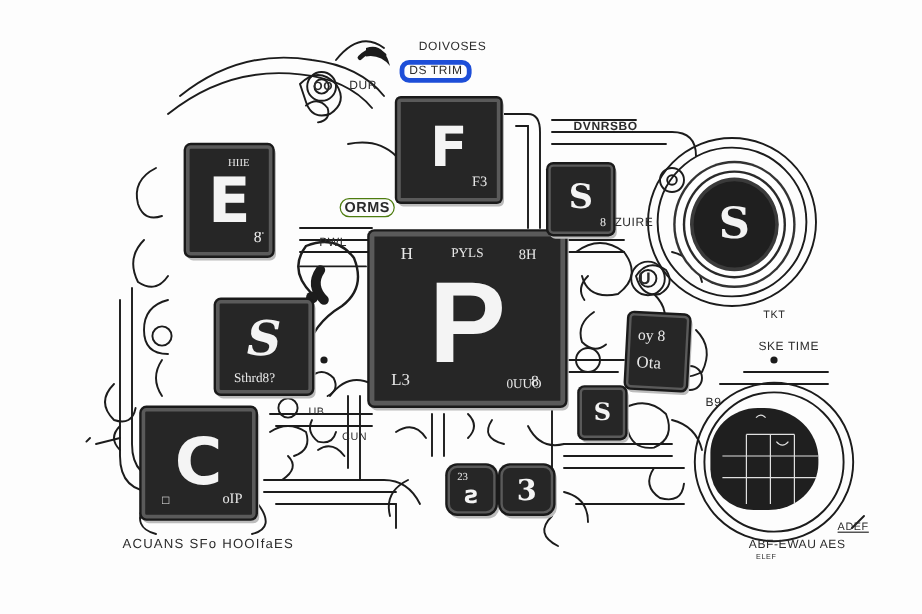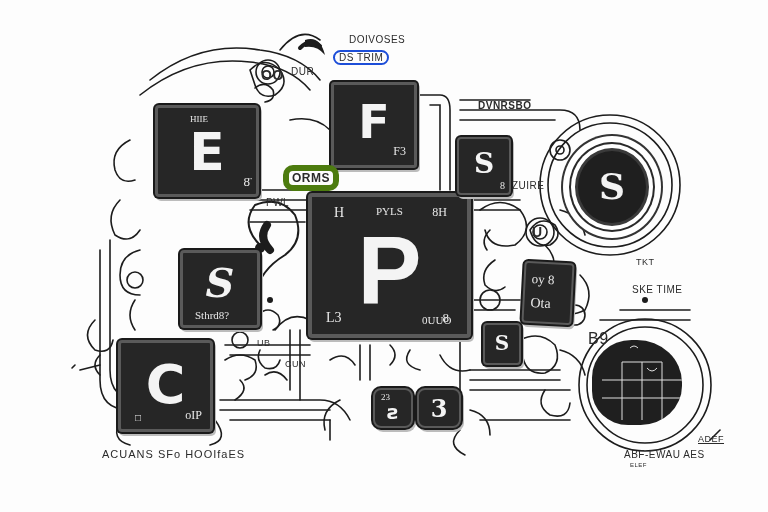--- a/index.html
+++ b/index.html
@@ -111,21 +111,21 @@
     <circle cx="575" cy="315" r="10"></circle>
   </g>
   <g fill="#1c1c1c">
     <path d="M305 40 q15 -5 20 15 q-8 -10 -20 -8 z"></path>
     <circle cx="260" cy="248" r="5"></circle>
     <circle cx="270" cy="300" r="3"></circle>
     <circle cx="645" cy="300" r="3"></circle>
   </g>
 </svg>
 
-<div class="tile" style="left:155px; top:105px; width:104px; height:92px;">
+<div class="tile" style="left:155px; top:121px; width:72px; height:92px;">
   <span class="small" style="left:32px; top:6px; font-size:9px;">HIIE</span>
   <span class="big" style="top:14px; font-size:52px;">E</span>
   <span class="small" style="right:6px; bottom:4px; font-size:13px;">8̈</span>
 </div>
 
 <div class="tile" style="left:331px; top:82px; width:86px; height:86px; border-radius:3px;">
   <span class="big" style="top:10px; font-size:46px;">F</span>
   <span class="small" style="right:8px; bottom:6px; font-size:12px;text-align:right;">F3</span>
 </div>
 
@@ -185,29 +185,29 @@
       <path d="M30 22 L30 80"></path>
         <path d="M50 22 L50 80"></path>
         <path d="M70 22 L70 80"></path>
       <path d="M38 8 q4 -4 8 0"></path>
         <path d="M55 28 q5 6 10 0"></path>
     </g>
   </svg>
 </div>
 
 <span class="label" style="left:349px; top:34px; font-size:10px;">DOIVOSES</span>
-<span class="label" style="left:333px; top:50px; font-size:10px; border:2px solid #1d4ed8; border-radius:8px; padding:0 4px;">DS TRIM</span>
+<span class="label" style="left:333px; top:50px; font-size:10px; border:4px solid #1d4ed8; border-radius:8px; padding:0 4px;">DS TRIM</span>
 <span class="label" style="left:478px; top:100px; font-size:10px;font-weight:bold;">DVNRSBO</span>
-<span class="label" style="left:283px; top:165px; font-size:12px; font-weight:bold; border:6px solid #4d7c0f; border-radius:10px; padding:0 3px;">ORMS</span>
+<span class="label" style="left:283px; top:165px; font-size:12px; font-weight:bold; border:1px solid #4d7c0f; border-radius:10px; padding:0 3px;">ORMS</span>
 <span class="label" style="left:266px; top:197px; font-size:10px;">PWL</span>
 <span class="label" style="left:512px; top:180px; font-size:10px;">ZUIRE</span>
 <span class="label" style="left:636px; top:257px; font-size:9px;">TKT</span>
 <span class="label" style="left:632px; top:284px; font-size:10px;text-align:right;">SKE TIME</span>
-<span class="label" style="left:261px; top:67px; font-size:14px; font-weight:bold;">OO</span>
+<span class="label" style="left:261px; top:67px; font-size:10px; font-weight:bold;">OO</span>
 <span class="label" style="left:291px; top:66px; font-size:10px;">DUR</span>
 <span class="label" style="left:257px; top:338px; font-size:9px;">UB</span>
 <span class="label" style="left:285px; top:359px; font-size:9px;">CUN</span>
 <span class="label" style="left:532px; top:224px; font-size:14px; font-weight:bold;">U</span>
-<span class="label" style="left:588px; top:330px; font-size:16px;text-align:right;">B9</span>
+<span class="label" style="left:588px; top:330px; font-size:10px;text-align:right;">B9</span>
 <span class="label" style="left:698px; top:434px; font-size:9px;text-decoration:underline;">ADEF</span>
 <span class="label" style="left:102px; top:448px; font-size:11px; letter-spacing:1px;">ACUANS SFo HOOIfaES</span>
 <span class="label" style="left:596px; top:449px; font-size:10px;margin-left:28px;">ABF-EWAU AES</span>
 <span class="label" style="left:630px; top:462px; font-size:6px;">ELEF</span>
 
 </body></html>

